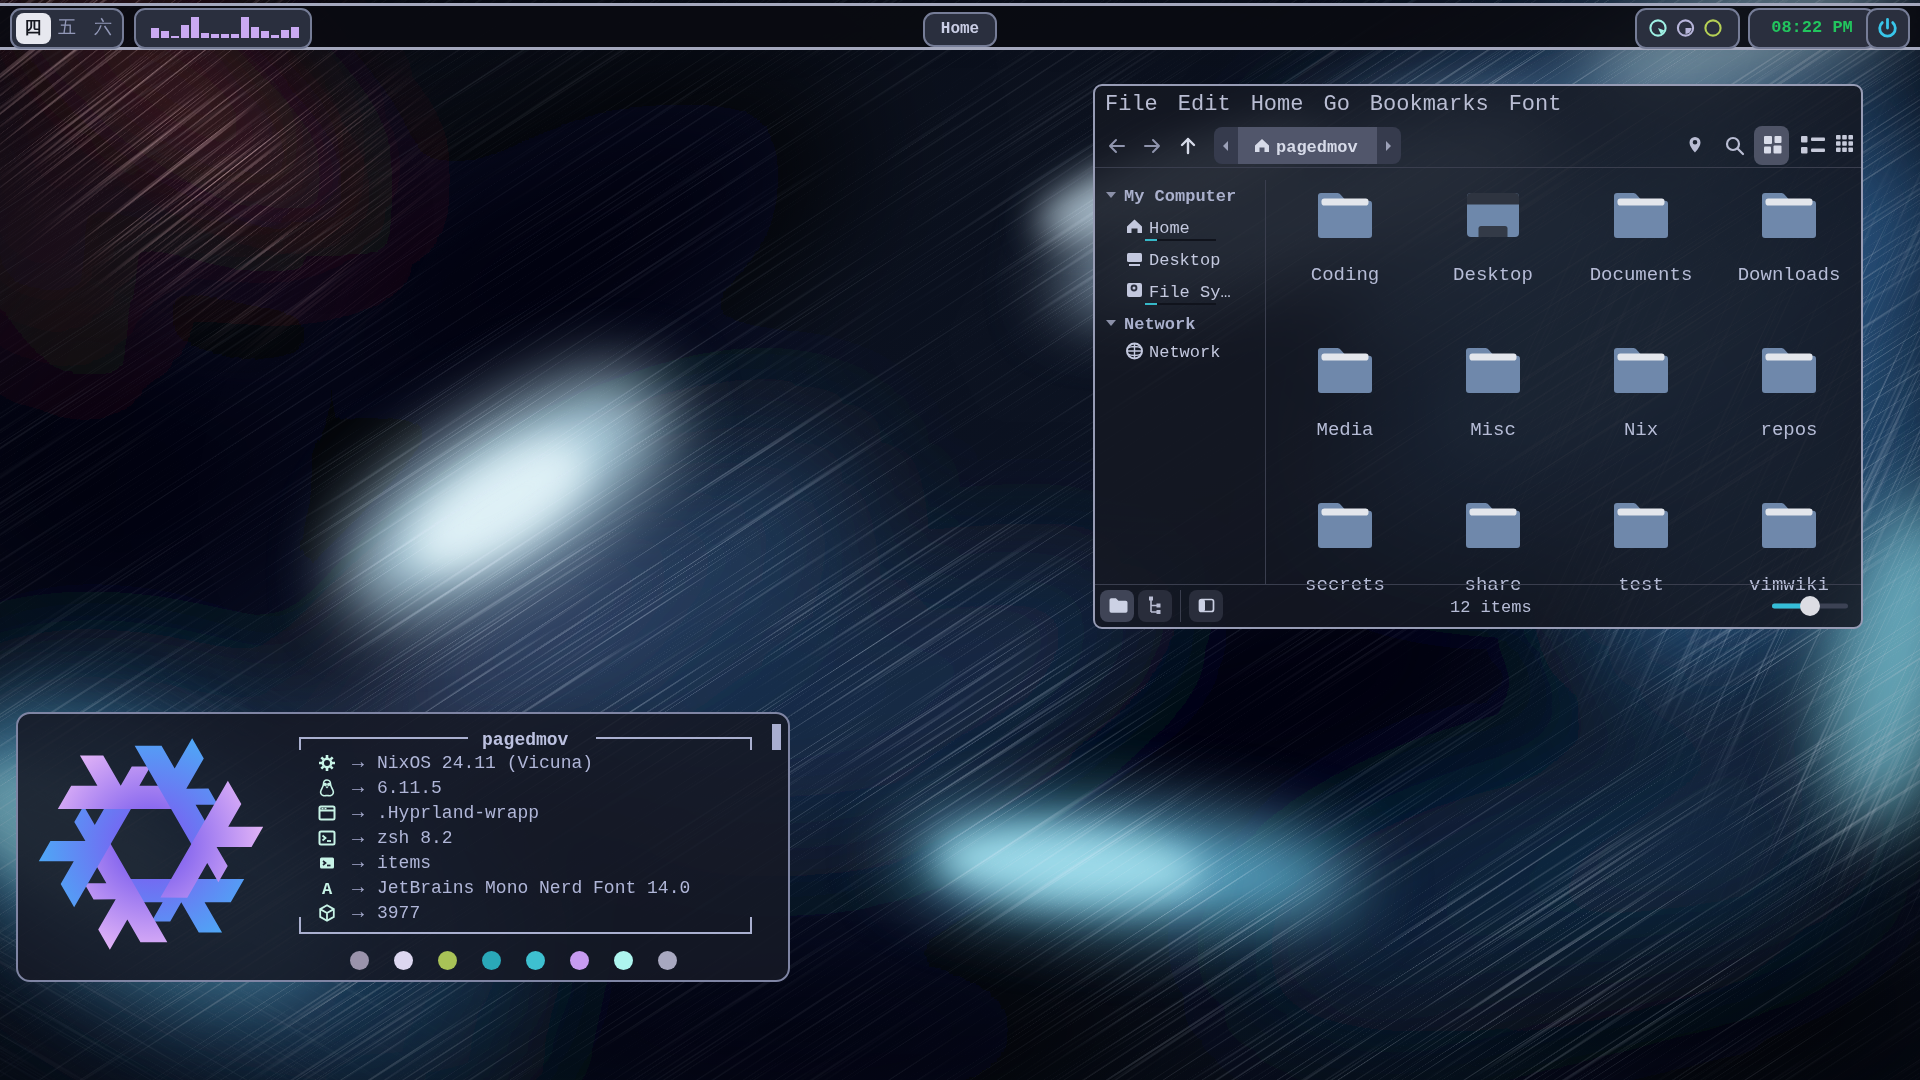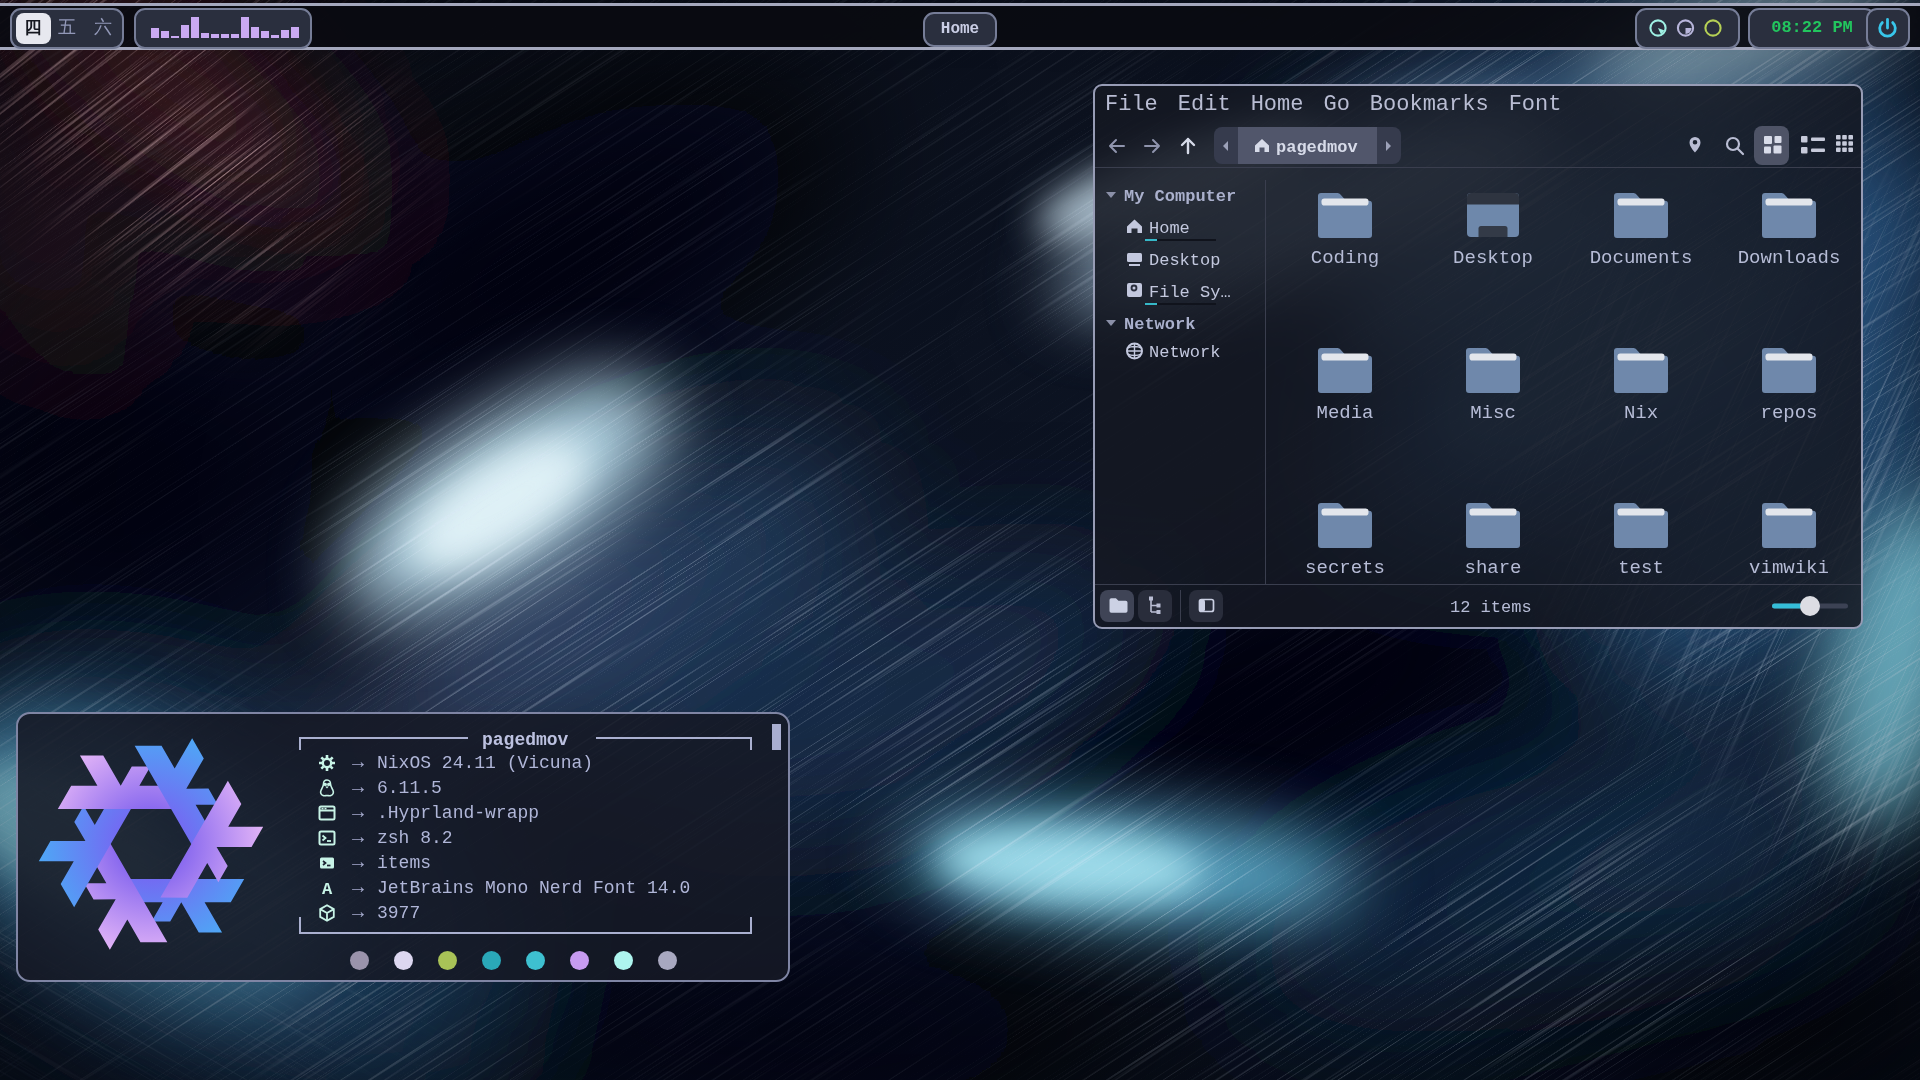--- a/index.html
+++ b/index.html
@@ -35,21 +35,21 @@
   #fm .menu { position:absolute; left:10px; top:6px; display:flex; gap:20px;
     color:#b9bdd3; font-size:22px; }
   #fm .toolbar { position:absolute; left:0; top:38px; width:766px; height:44px;
     border-bottom:1px solid #3a3e4e; }
   #fm .side { position:absolute; left:0; top:82px; width:171px; bottom:43px;
     border-right:1px solid #3a3e4e; color:#84cc16; font-size:17px;margin-top:12px; }
   #fm .status { position:absolute; left:0; bottom:0; width:766px; height:43px;
     border-top:1px solid #3a3e4e; }
   .fitem { position:absolute; width:148px; text-align:center; color:#b6bcd6; font-size:19px; }
   .fitem svg { display:block; margin:0 auto; }
-  .flabel { margin-top:5px; }
+  .flabel { margin-top:22px; }
   
   #ff { position:absolute; left:16px; top:712px; width:774px; height:270px;
     background:rgba(22,25,37,0.88); border:2px solid #7f85a4; border-radius:14px; }
   #ff .cur { position:absolute; left:754px; top:10px; width:9px; height:26px; background:#a9aed0; }
   .ffrow { position:absolute; left:17px; height:25px; display:flex; align-items:center;
     color:#b0b6d8; font-size:18px; white-space:nowrap; }
   .ffrow .ic { width:20px; height:20px; margin-right:15px; display:flex; align-items:center; justify-content:center; }
   .ffrow .ar { color:#a6abce; margin-right:13px; font-size:20px; }
   .dots { position:absolute; top:237px; left:332px; }
   .dots span { display:inline-block; width:19px; height:19px; border-radius:50%; margin-right:25px; }

